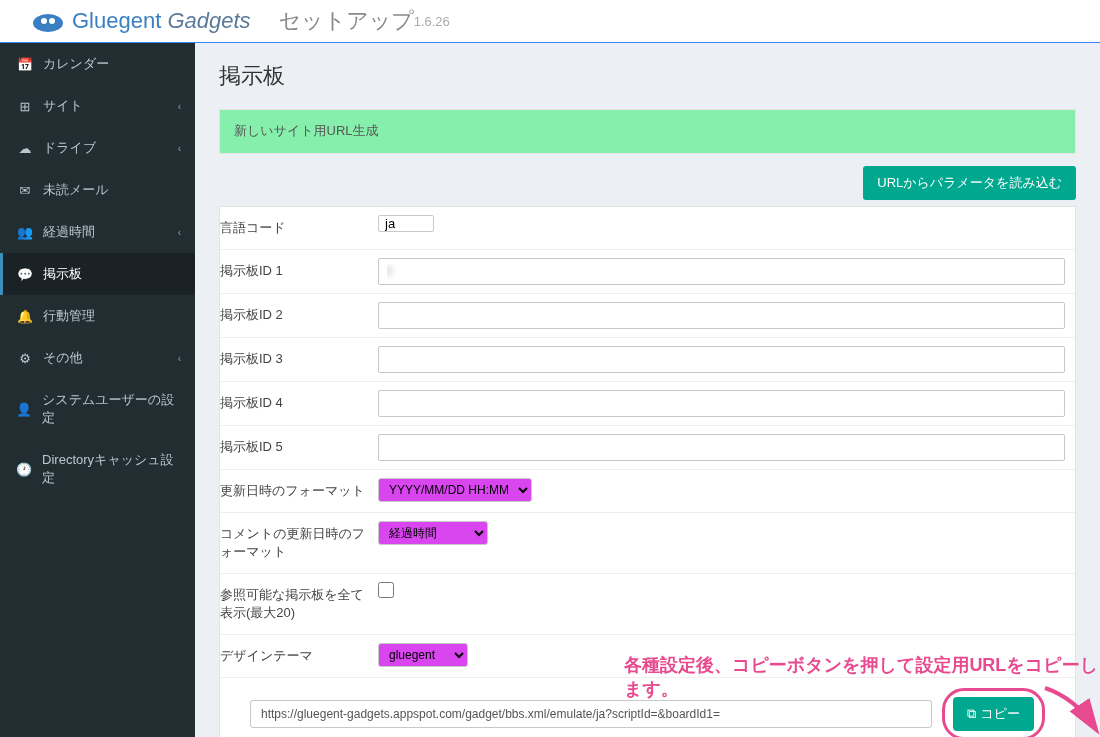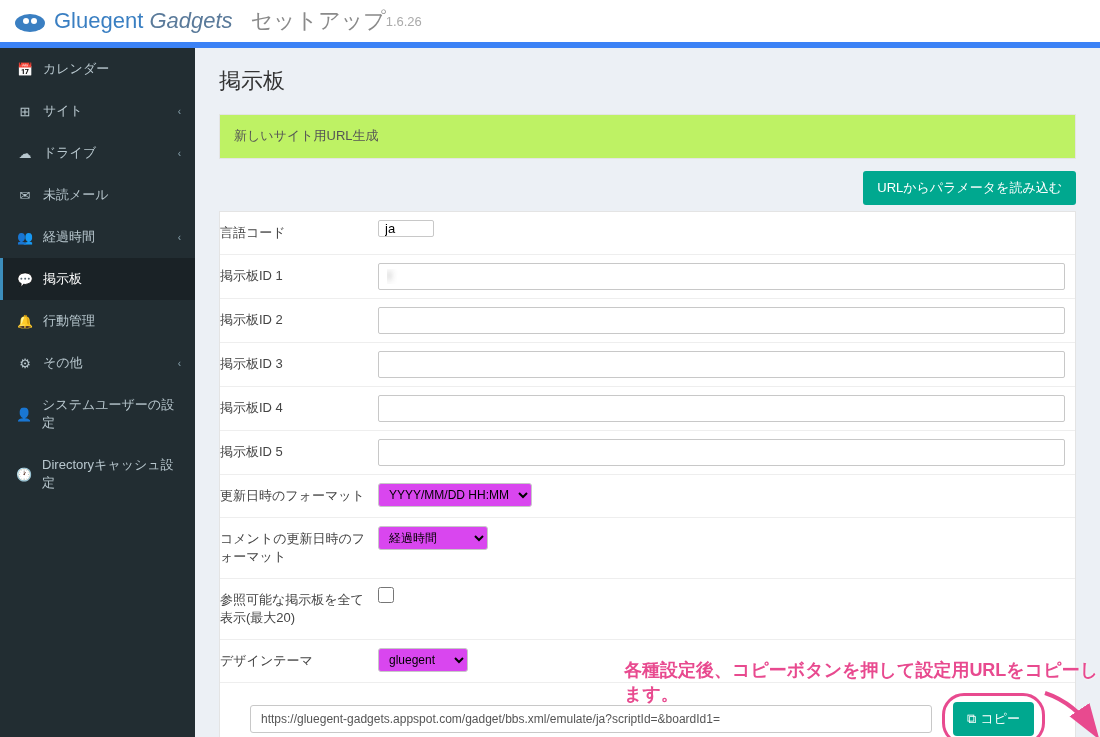--- a/index.html
+++ b/index.html
@@ -1,35 +1,35 @@
 <!DOCTYPE html>
 <html><head>
 <meta charset="utf-8">
 <style>
 * { box-sizing: border-box; margin: 0; padding: 0; }
 body { font-family: -apple-system, "Helvetica Neue", Arial, sans-serif; font-size: 13px; color: #333; background: #fff; }
-.header { display: flex; align-items: center; padding: 6px 12px; border-bottom: 6px solid #3b82f6; }
+.header { display: flex; align-items: center; padding: 6px 30px; border-bottom: 1px solid #3b82f6; }
 .logo-mark { width: 36px; height: 28px; margin-right: 6px; display: flex; align-items: center; justify-content: center; }
 .logo-text { font-size: 22px; font-weight: 500; }
 .logo-text .g1 { color: #3a7fc2; }
 .logo-text .g2 { color: #5a7a9a; font-style: italic; }
-.setup-title { margin-left: 18px; font-size: 22px; color: #8a8a8a; font-weight: 300; }
+.setup-title { margin-left: 28px; font-size: 22px; color: #8a8a8a; font-weight: 300; }
 .version { font-size: 13px; color: #aaa; }
 
 .container { display: flex; min-height: calc(100vh - 40px); }
 .sidebar { width: 195px; background: #222d32; color: #b8c7ce; padding-top: 0; flex-shrink: 0; }
 .sidebar-item { display: flex; align-items: center; padding: 12px 15px; cursor: pointer; font-size: 13px; position: relative; }
 .sidebar-item.active { background: #1a2226; color: #fff; border-left: 3px solid #3c8dbc; padding-left: 12px; }
 .sidebar-item .icon { width: 20px; text-align: center; margin-right: 8px; font-size: 13px; }
 .sidebar-item .chev { position: absolute; right: 14px; font-size: 10px; color: #8aa4af; }
 
 .main { flex: 1; background: #ecf0f5; padding: 18px 24px; position: relative; }
 .page-title { font-size: 22px; color: #333; font-weight: 400; margin-bottom: 18px; }
 
-.panel { background: #bef264; border: 1px solid #e4e4e4; margin-bottom: 12px; }
+.panel { background: #86efac; border: 1px solid #e4e4e4; margin-bottom: 12px; }
 .panel-heading { padding: 12px 14px; color: #555; font-size: 13px; border-bottom: 1px solid transparent; }
 
 .load-btn-row { text-align: right; margin-bottom: 6px; }
 .btn-teal { background: #00a88f; color: #fff; border: none; padding: 8px 14px; font-size: 13px; border-radius: 3px; cursor: pointer; }
 
 .form-panel { background: #fff; border: 1px solid #e4e4e4; }
 .form-row { display: flex; border-bottom: 1px solid #eee; }
 .form-row:last-child { border-bottom: none; }
 .form-label { width: 148px; padding: 12px 0; font-size: 13px; color: #444; background: #fff; }
 .form-control-cell { flex: 1; padding: 8px 10px; }

